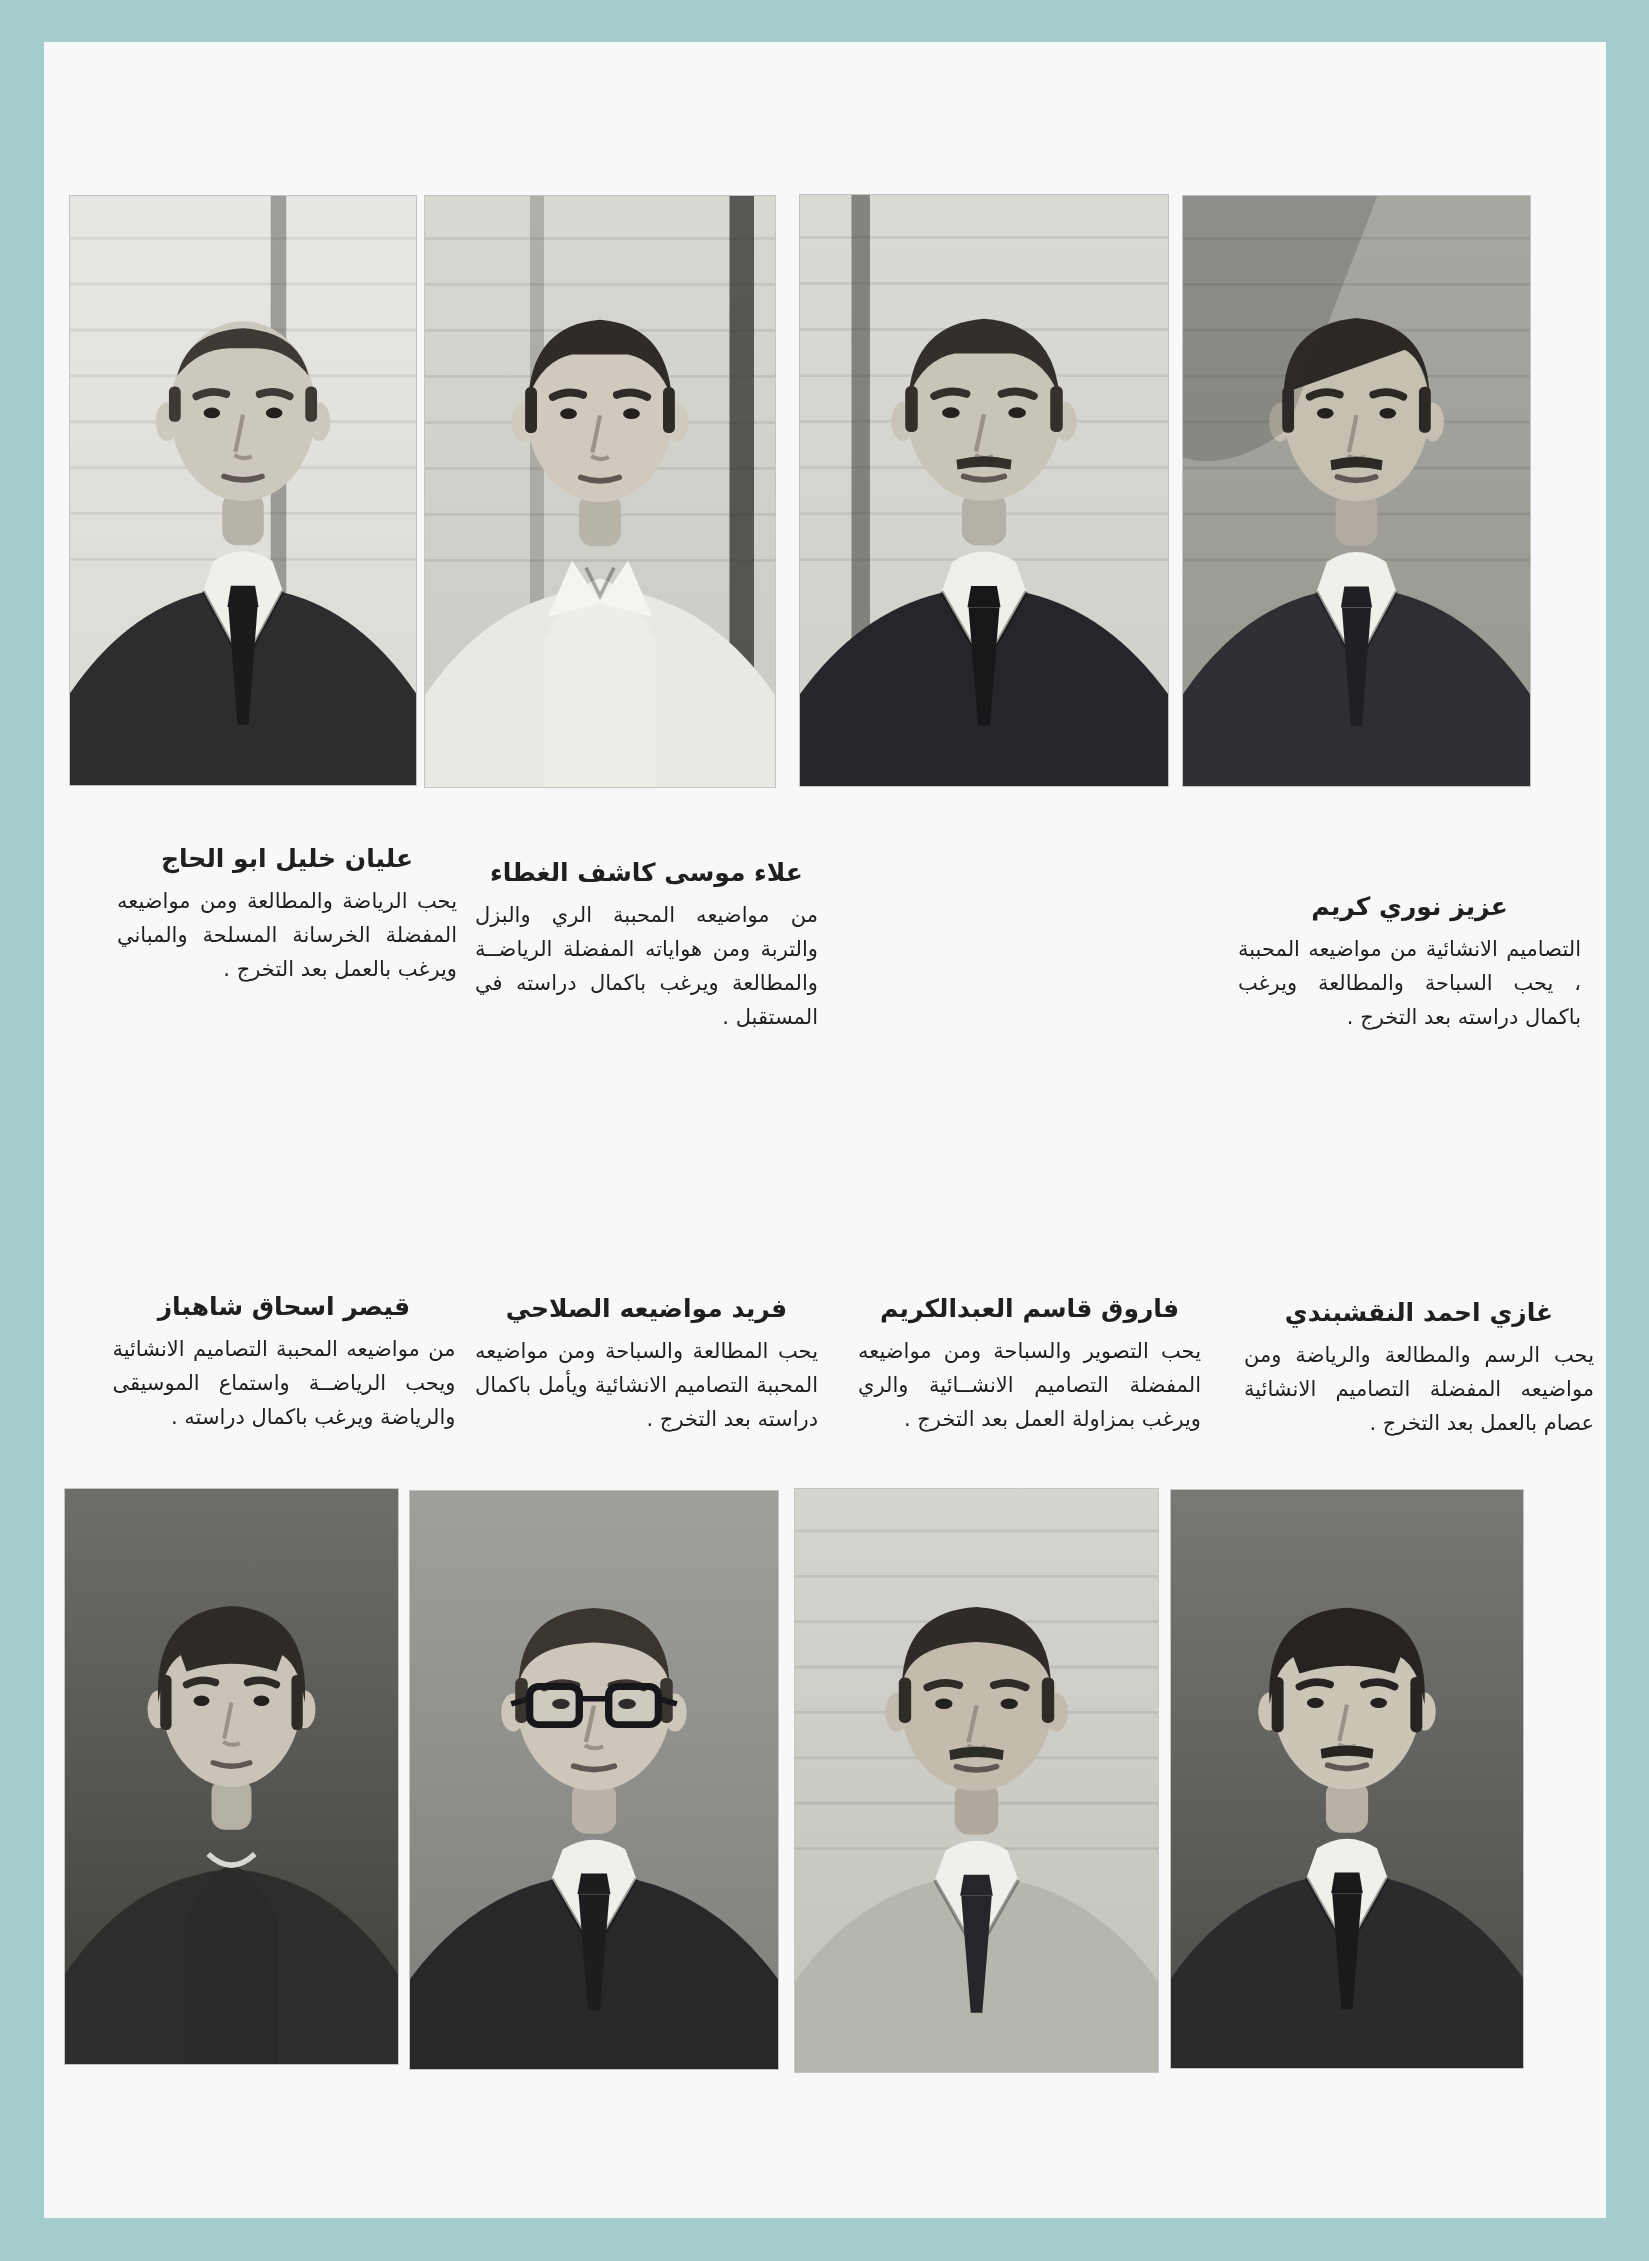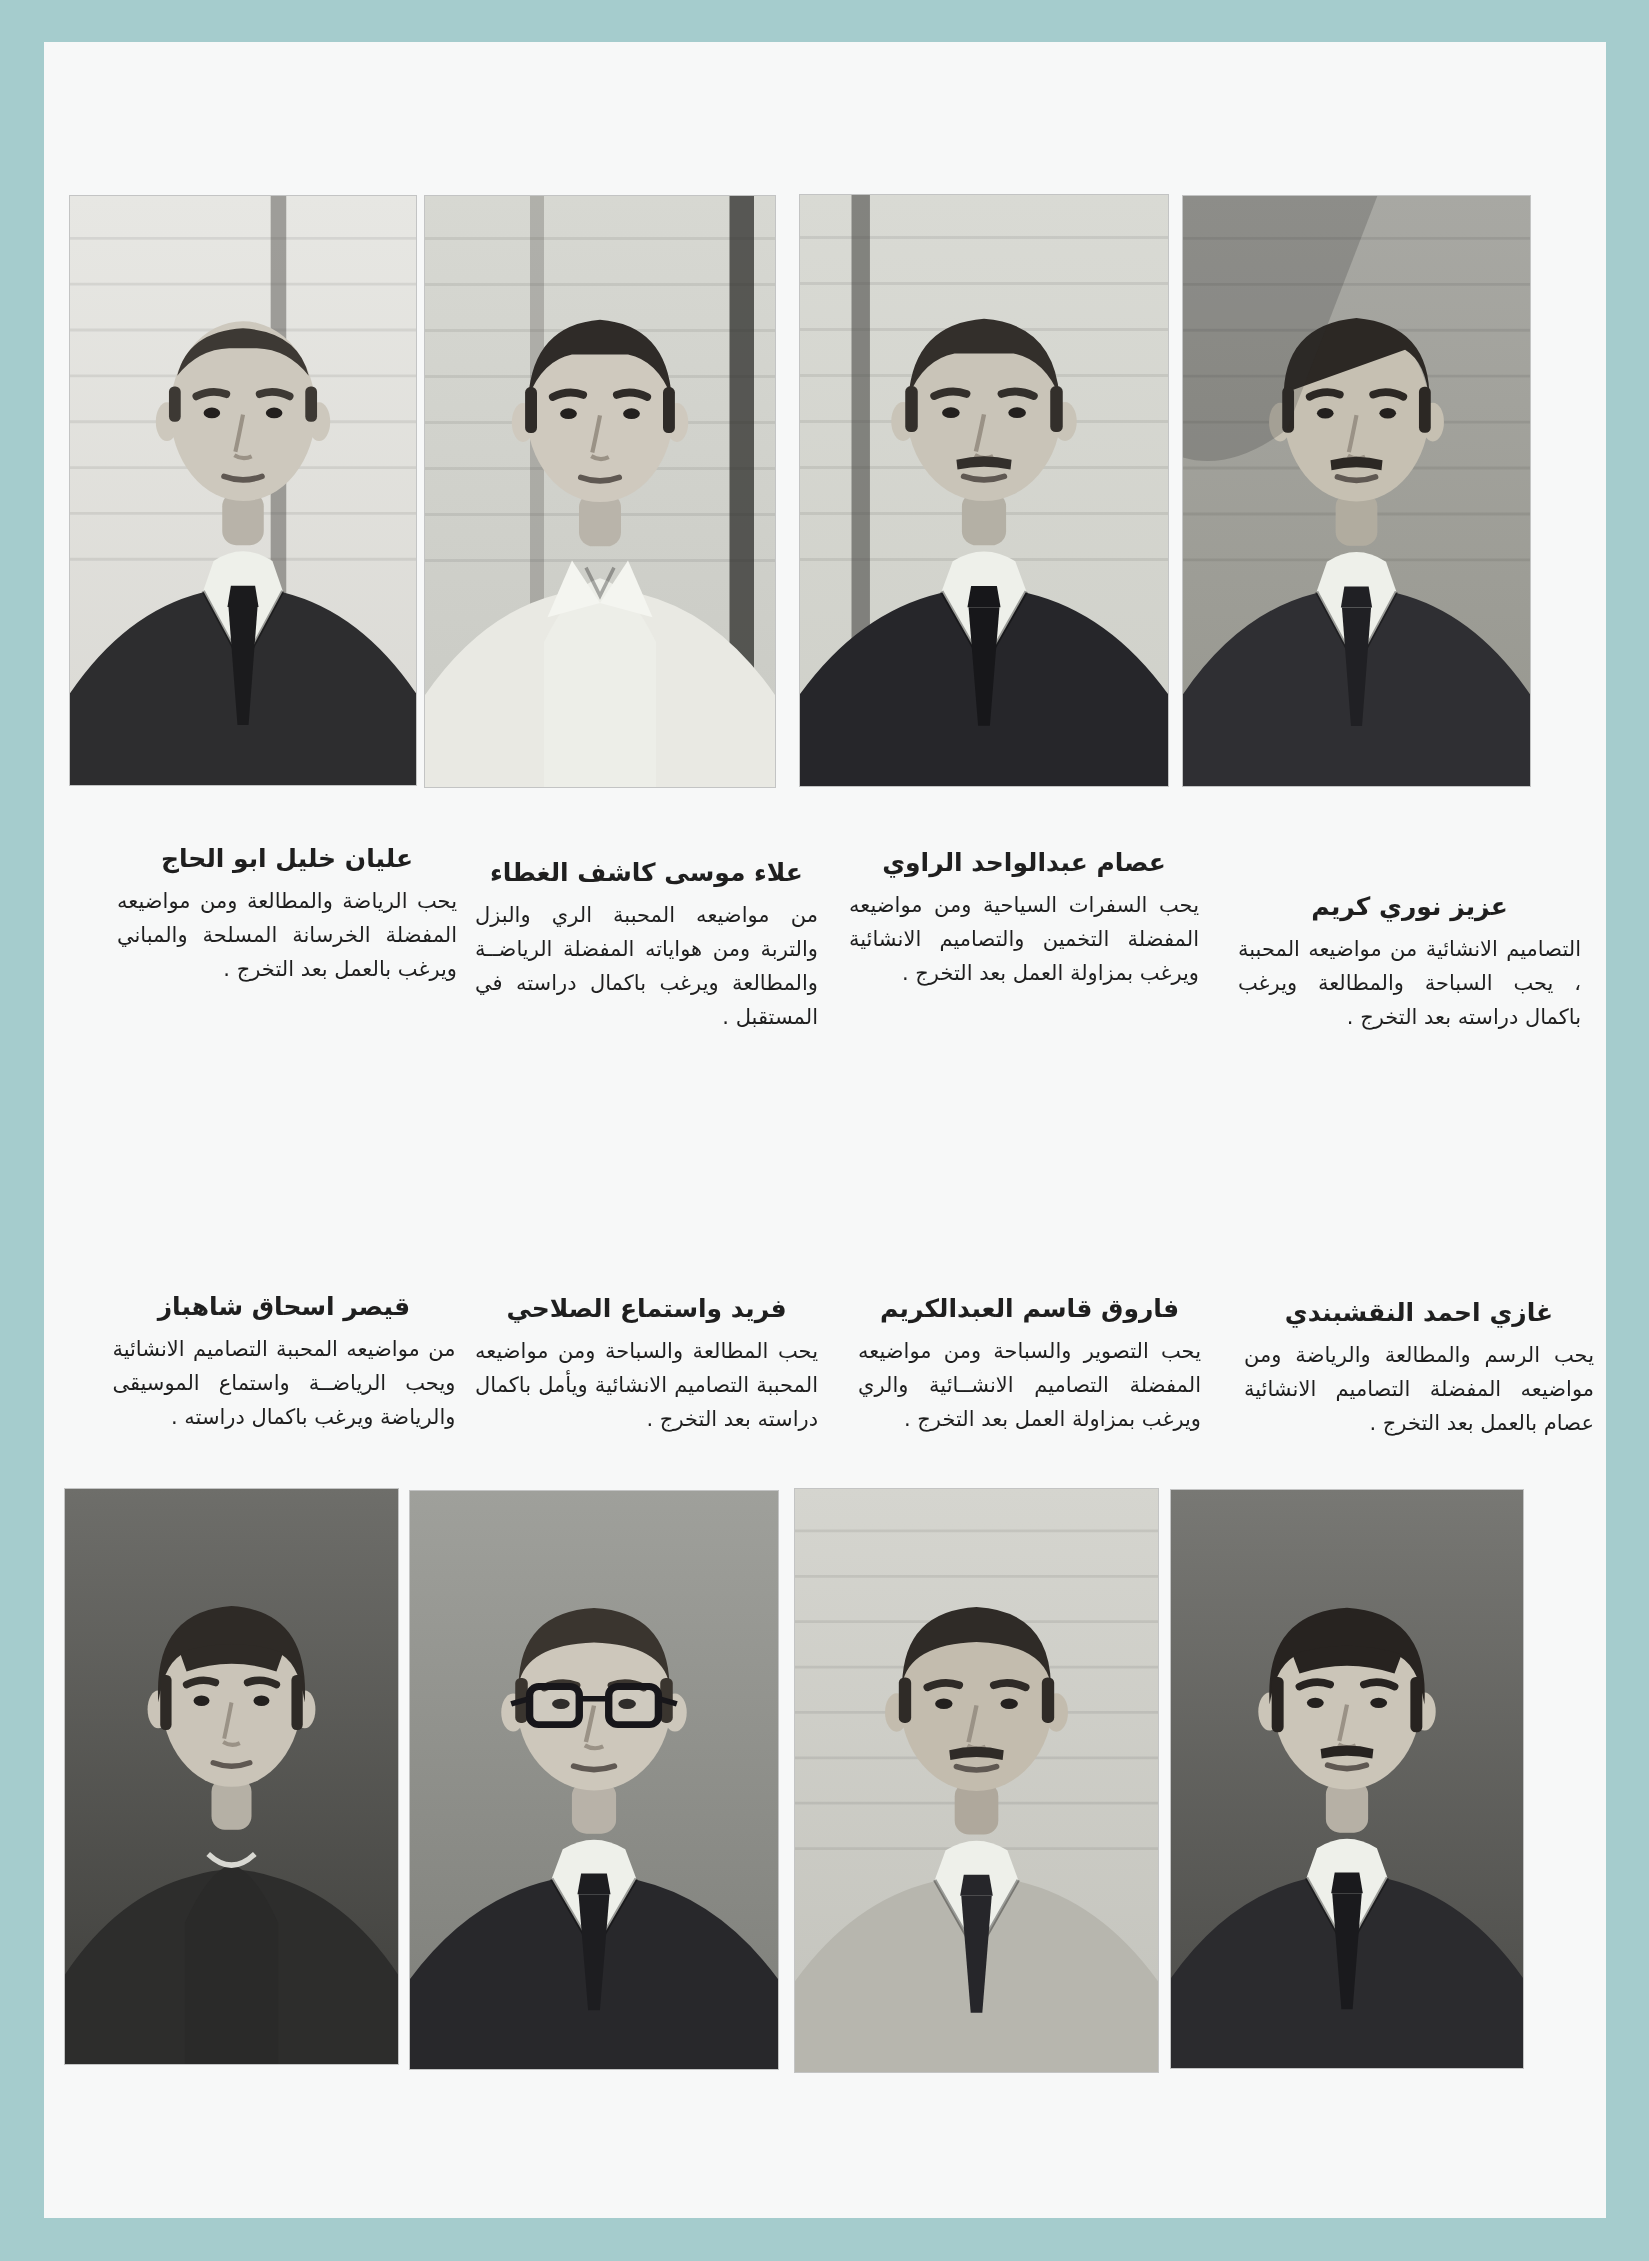--- a/index.html
+++ b/index.html
@@ -214,35 +214,31 @@
     </div>
 
   <div class="caption c1">
     <div class="name">عليان خليل ابو الحاج</div>
     <div class="bio">يحب الرياضة والمطالعة ومن مواضيعه المفضلة الخرسانة المسلحة والمباني ويرغب بالعمل بعد التخرج .</div>
   </div>
   <div class="caption c2">
     <div class="name">علاء موسى كاشف الغطاء</div>
     <div class="bio">من مواضيعه المحببة الري والبزل والتربة ومن هواياته المفضلة الرياضــة والمطالعة ويرغب باكمال دراسته في المستقبل .</div>
   </div>
-  <div class="caption c3">
-    <div class="name">عصام عبدالواحد الراوي</div>
-    <div class="bio">يحب السفرات السياحية ومن مواضيعه المفضلة التخمين والتصاميم الانشائية ويرغب بمزاولة العمل بعد التخرج .</div>
-  </div>
   <div class="caption c4">
     <div class="name">عزيز نوري كريم</div>
     <div class="bio">التصاميم الانشائية من مواضيعه المحببة ، يحب السباحة والمطالعة ويرغب باكمال دراسته بعد التخرج .</div>
   </div>
 
   <div class="caption c5">
     <div class="name">قيصر اسحاق شاهباز</div>
     <div class="bio">من مواضيعه المحببة التصاميم الانشائية ويحب الرياضــة واستماع الموسيقى والرياضة ويرغب باكمال دراسته .</div>
   </div>
   <div class="caption c6">
-    <div class="name">فريد واستماع الصلاحي</div>
+    <div class="name">فريد مواضيعه الصلاحي</div>
     <div class="bio">يحب المطالعة والسباحة ومن مواضيعه المحببة التصاميم الانشائية ويأمل باكمال دراسته بعد التخرج .</div>
   </div>
   <div class="caption c7">
     <div class="name">فاروق قاسم العبدالكريم</div>
     <div class="bio">يحب التصوير والسباحة ومن مواضيعه المفضلة التصاميم الانشــائية والري ويرغب بمزاولة العمل بعد التخرج .</div>
   </div>
   <div class="caption c8">
     <div class="name">غازي احمد النقشبندي</div>
     <div class="bio">يحب الرسم والمطالعة والرياضة ومن مواضيعه المفضلة التصاميم الانشائية عصام بالعمل بعد التخرج .</div>
   </div>

